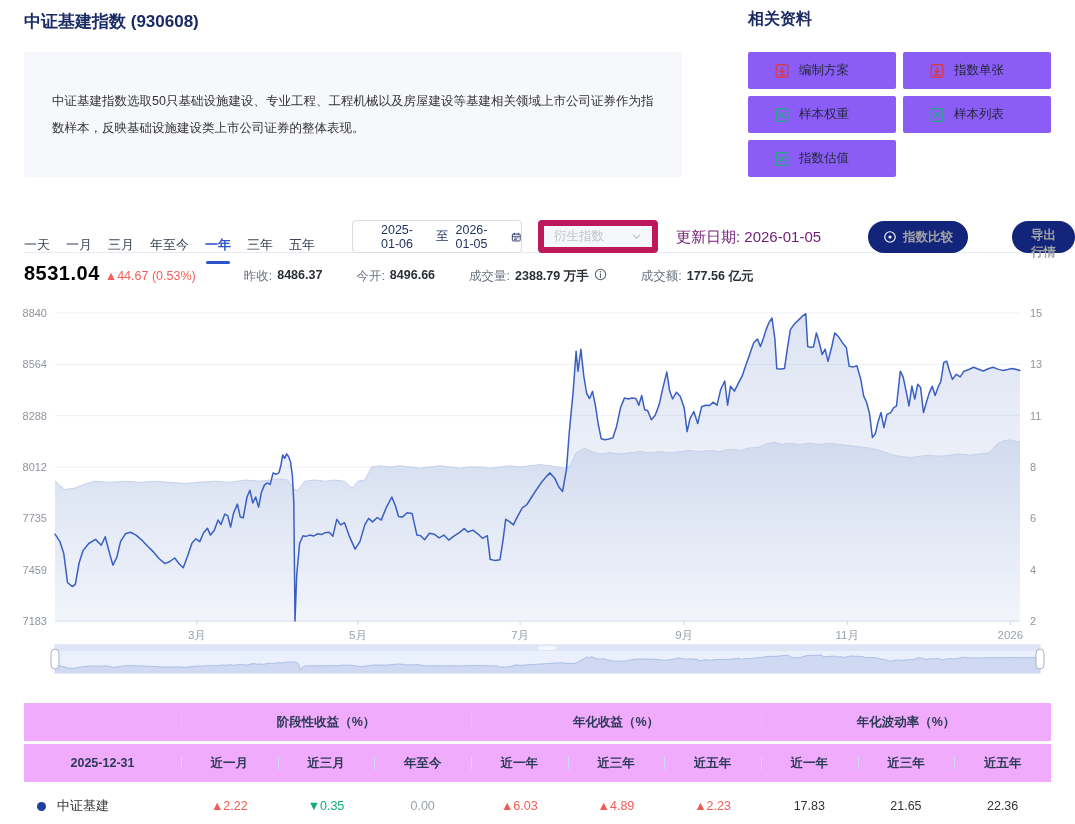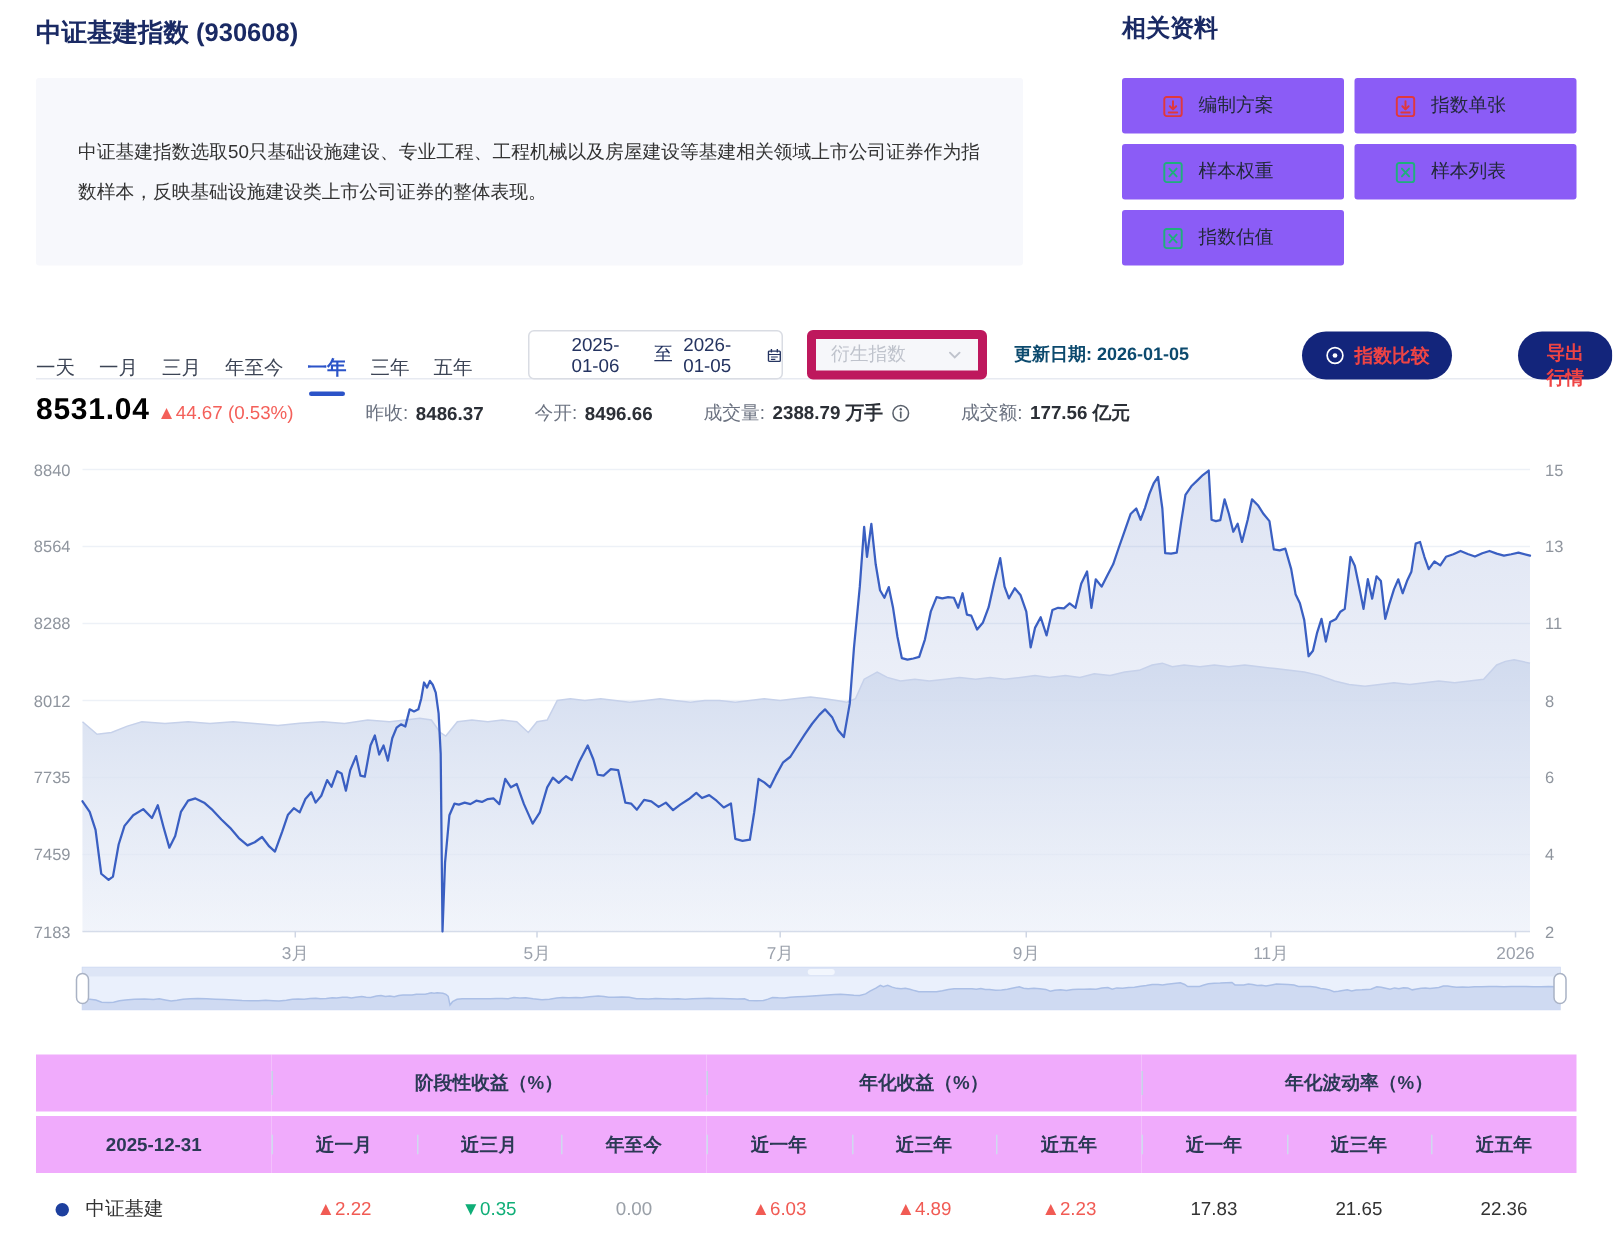--- a/index.html
+++ b/index.html
@@ -27,32 +27,32 @@
   .tab { position:relative; font-size:13px; color:#3c4455; padding:4px 0 12px; cursor:pointer; white-space:nowrap; }
   .tab.active { color:#2b53c8; font-weight:bold; }
   .tab.active::after { content:""; position:absolute; left:50%; transform:translateX(-50%); bottom:-1px; width:24px; height:3px;
                        border-radius:2px; background:#2b53c8; }
   .date-box { position:absolute; left:352px; top:220px; width:170px; height:33px; border:1px solid #d9dce3; border-radius:4px;
               background:#fff; display:flex; align-items:center; justify-content:center; gap:7px; cursor:pointer;padding-left:28px; }
   .date-box span { font-size:12.5px; color:#253461; }
   .select-box { position:absolute; left:538px; top:220px; width:120px; height:33px; border:6px solid #be185d; border-radius:4px;
                 background:#f6f7fa; display:flex; align-items:center; justify-content:space-between; padding:0 10px; cursor:pointer; }
   .select-box .ph { font-size:12.5px; color:#bfc3cc; }
-  .update-text { position:absolute; left:676px; top:228px; font-size:12px; color:#0c4a6e;font-weight:bold; }
-  .pill { position:absolute; top:221px; height:32px; border:none; border-radius:16px; background:#13257b; color:#ef4444;
+  .update-text { position:absolute; left:676px; top:228px; font-size:15px; color:#701a75; }
+  .pill { position:absolute; top:221px; height:32px; border:none; border-radius:16px; background:#13257b; color:#a3a3a3;
           font-size:12.5px; font-weight:bold; display:flex; align-items:center; gap:6px; padding:0 15px; cursor:pointer; font-family:inherit; }
   .pill-compare { left:868px; }
   .pill-export { left:1012px;flex-direction:column; }
 
   
   .price-row { position:absolute; left:24px; top:262px; display:flex; align-items:baseline; }
   .price-val { font-size:20px; font-weight:bold; color:#000000; letter-spacing:0.5px;text-align:center; }
   .price-chg { font-size:12.5px; color:#f4605a; margin-left:5px; }
   .stats { display:flex; gap:34px; margin-left:48px; }
-  .stat { display:flex; align-items:center; gap:5px; font-size:12.5px; }
+  .stat { display:flex; gap:5px; font-size:12.5px; }
   .stat .s-label { color:#6b7280; }
   .stat .s-value { color:#2b2f36; font-weight:bold; }
 
   
   .chart-svg { position:absolute; left:0; top:298px; }
 
   
   .perf-table { position:absolute; left:24px; top:700px; width:1027px; border-collapse:separate; border-spacing:0 3px; table-layout:fixed; }
   .perf-table col.c0 { width:157px; }
   .perf-table td { text-align:center; vertical-align:middle; font-size:12.5px; position:relative; }

